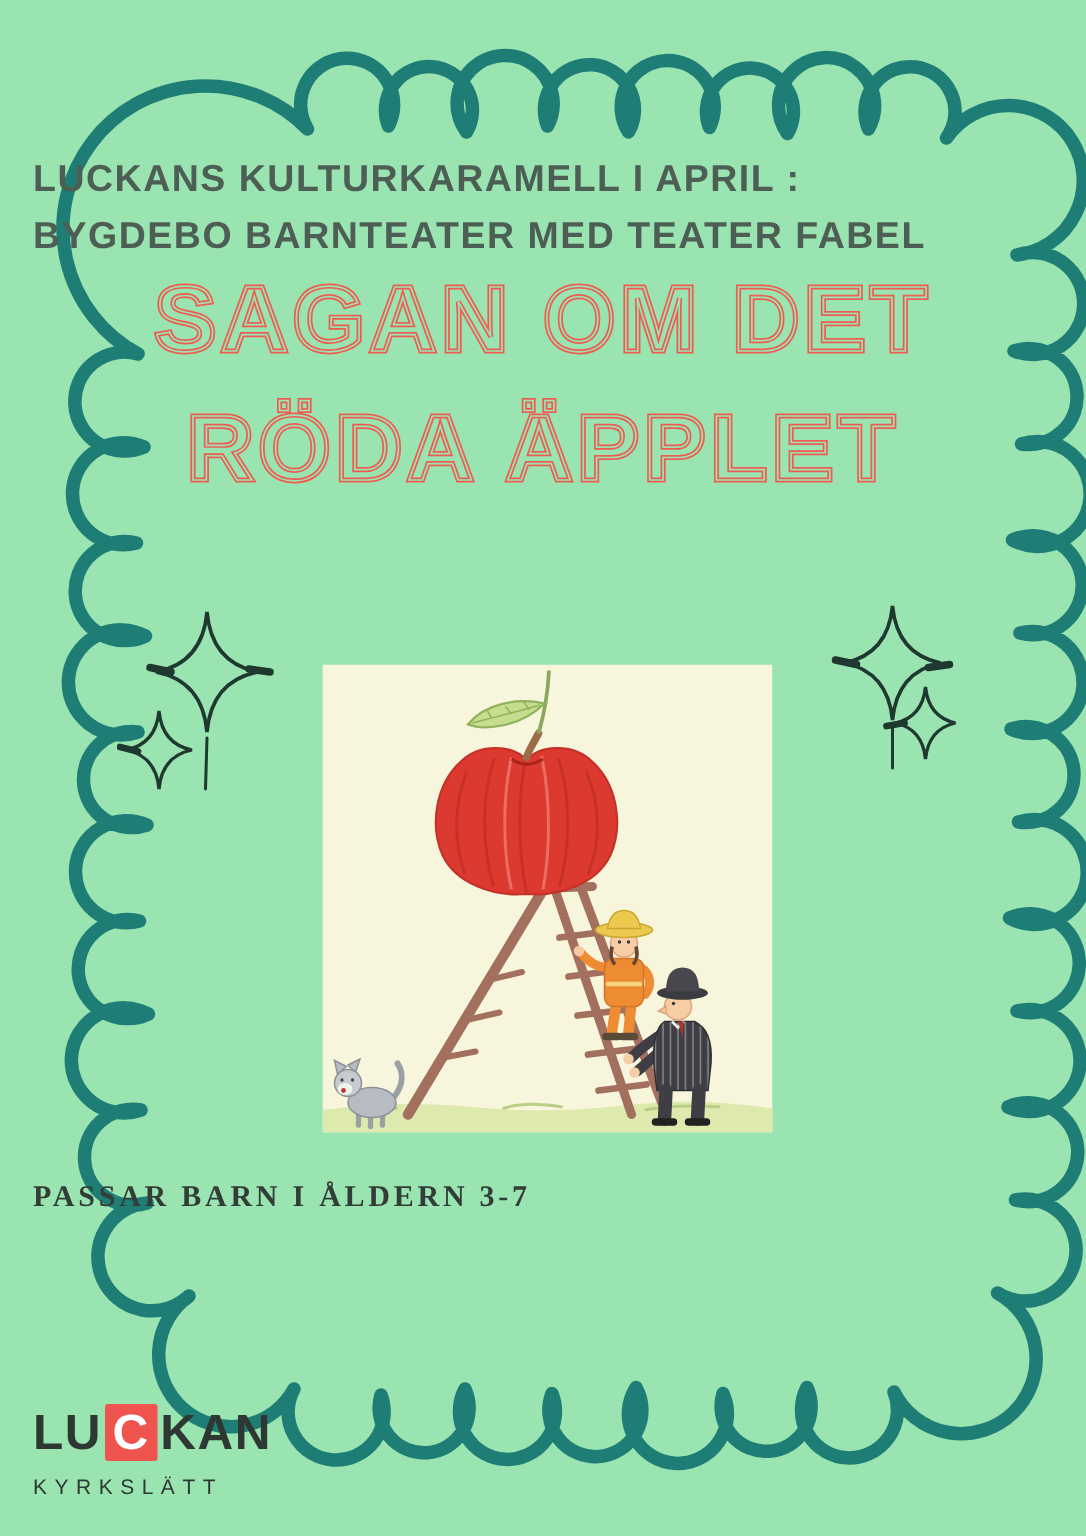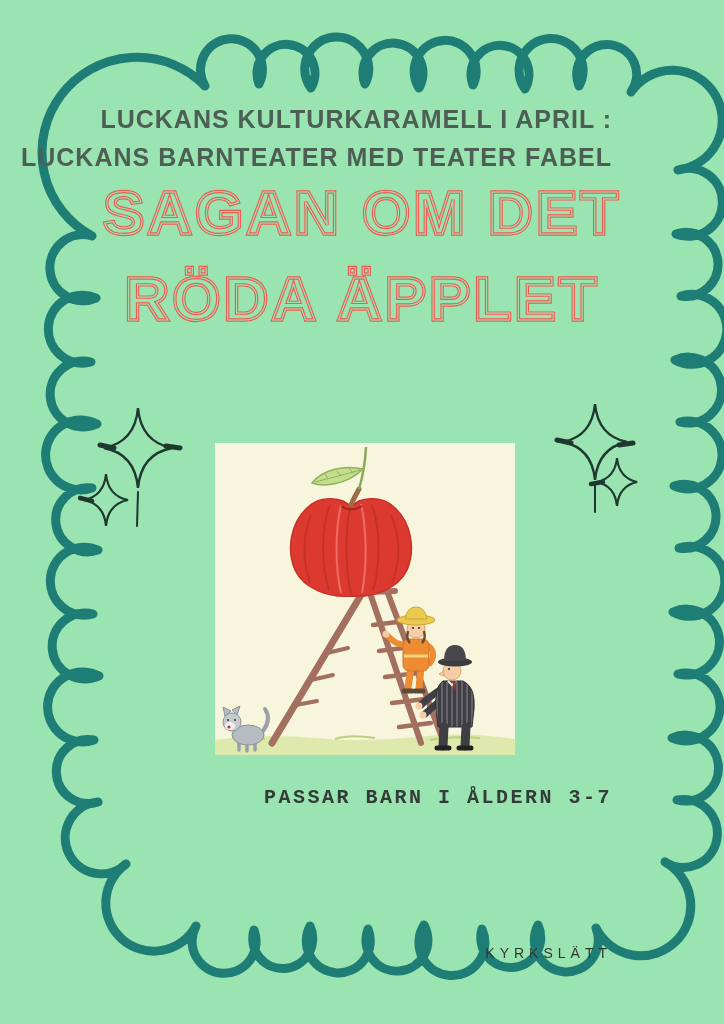--- a/index.html
+++ b/index.html
@@ -2,29 +2,29 @@
 <html><head>
 <meta charset="utf-8">
 <style>
   html,body{margin:0;padding:0;}
   body{font-family:"Liberation Sans", sans-serif; background:#777;}
   .poster{
     position:relative; width:724px; height:1024px; margin:0 auto;
     background:#9ae4b1; overflow:hidden;
   }
   .abs{position:absolute;}
-  .centered{left:0; width:612px; text-align:right;}
+  .centered{left:0; width:612px; text-align:left;padding-left:22px;}
   
   .header-block{top:100px; color:#4d5f55; font-weight:bold; font-size:25px;
     letter-spacing:1px; line-height:38px;}
   
   .details-block{top:351px; color:#3c524b; font-weight:bold; font-size:28px;
     letter-spacing:1px; line-height:38px;}
   
-  .footer-block{top:783px; color:#333d37; font-family:Liberation Mono, monospace;
+  .footer-block{top:783px; color:#333d37; font-family:Liberation Serif, serif;
     font-weight:bold; font-size:20px; letter-spacing:2.5px; line-height:30px;}
   
   .logo-block{top:936px; color:#2e3833;}
   .logo-main{font-size:33px; font-weight:bold; letter-spacing:1px;}
   .logo-box{display:inline-block; background:#f0544e; color:#fff; padding:0 5px;
     margin:0 2px; border-radius:2px;}
   .logo-sub{margin-top:9px; font-size:14px; font-weight:normal; letter-spacing:5px;}
   svg{display:block;}
   .illu-frame{left:215px; top:443px; width:300px; height:312px;}
 </style>
@@ -50,21 +50,21 @@
          A 48 48 0 1 1 126 864
          A 36 36 0 1 1 98 802 A 32 32 0 1 1 94 740 A 35 35 0 1 1 99 676
          A 33 33 0 1 1 93 614 A 34 34 0 1 1 98 550 A 32 32 0 1 1 92 488
          A 35 35 0 1 1 97 424 A 33 33 0 1 1 91 362 A 34 34 0 1 1 96 298
          A 33 33 0 1 1 92 236
          A 95 95 0 1 1 205 86"></path>
   </svg>
 
   <div class="abs centered header-block">
     <div>LUCKANS KULTURKARAMELL I APRIL :</div>
-    <div>LUCKANS BARNTEATER MED TEATER FABEL</div>
+    <div>BYGDEBO BARNTEATER MED TEATER FABEL</div>
   </div>
 
   <svg class="abs" style="left:0;top:172px" width="724" height="165" viewBox="0 0 724 165">
     <g stroke="#f15a51" fill="none" font-family="Liberation Sans, sans-serif" font-weight="bold" font-size="62" letter-spacing="3" text-anchor="middle">
       <text x="362" y="62" stroke-width="3.4">SAGAN OM DET</text>
       <text x="362" y="148" stroke-width="3.4">RÖDA ÄPPLET</text>
     </g>
     <g stroke="#9ae4b1" fill="none" font-family="Liberation Sans, sans-serif" font-weight="bold" font-size="62" letter-spacing="3" text-anchor="middle">
       <text x="362" y="62" stroke-width="1.1">SAGAN OM DET</text>
       <text x="362" y="148" stroke-width="1.1">RÖDA ÄPPLET</text>
@@ -189,16 +189,19 @@
       <circle cx="20" cy="277" r="1.1" fill="#444"></circle>
       <circle cx="14" cy="284" r="1.6" fill="#c0392b"></circle>
     </g>
   </svg>
 
   <div class="abs centered footer-block">
     <div>PASSAR BARN I ÅLDERN 3-7</div>
   </div>
 
   <div class="abs centered logo-block">
+    <div class="logo-main">
+      <span>LU</span><span class="logo-box">C</span><span>KAN</span>
+    </div>
     <div class="logo-sub">KYRKSLÄTT</div>
   </div>
 
 </div>
 
 </body></html>

